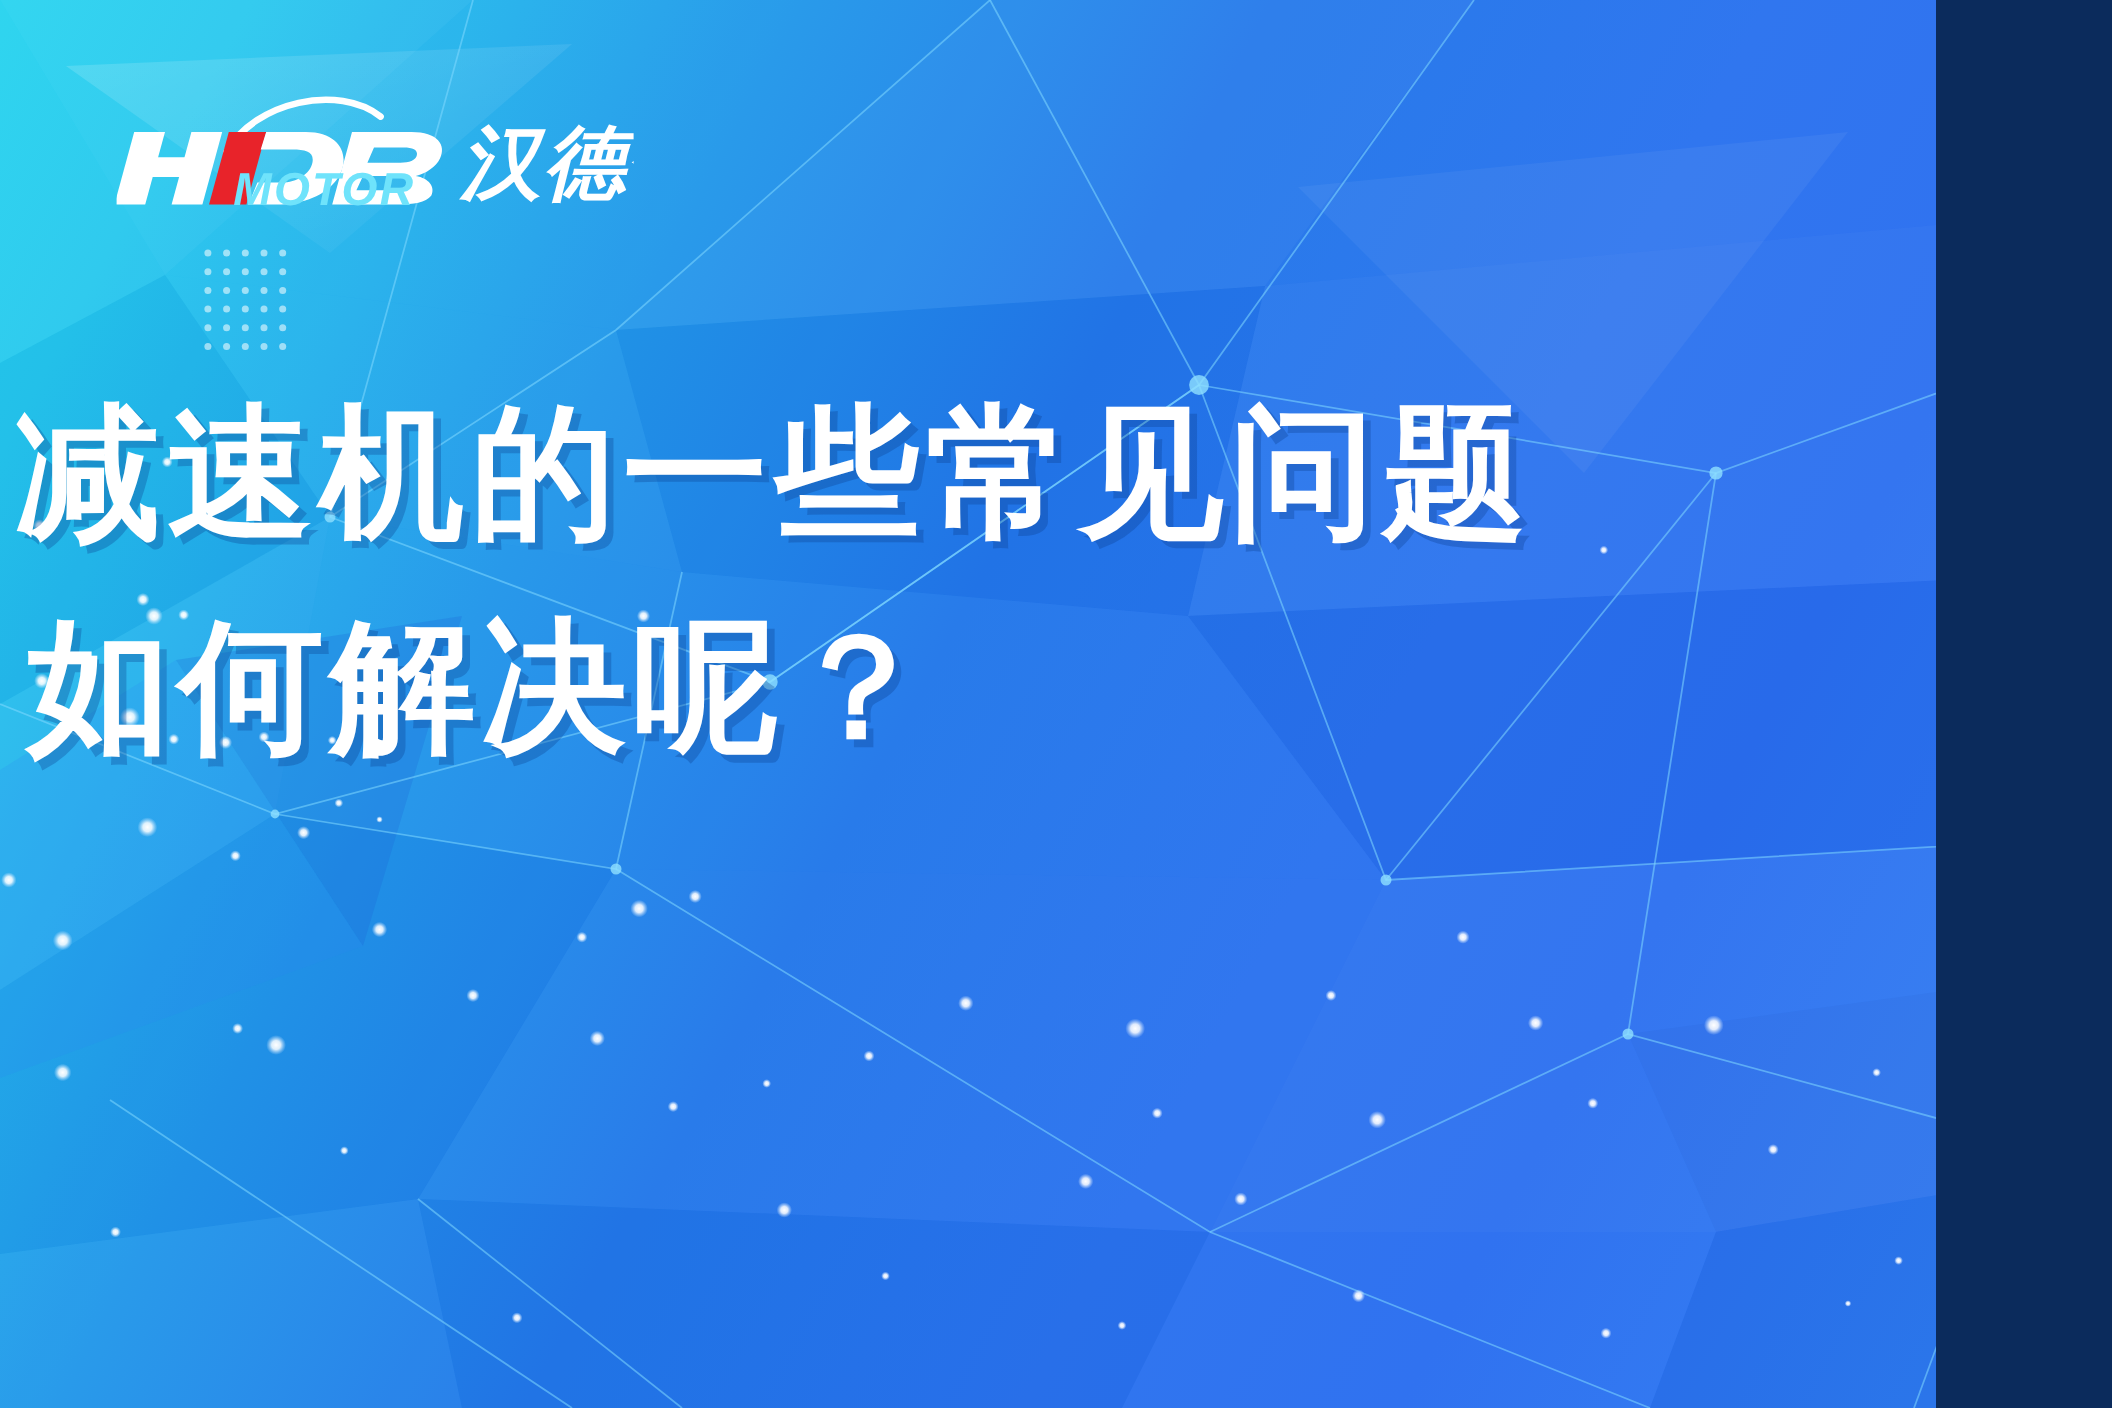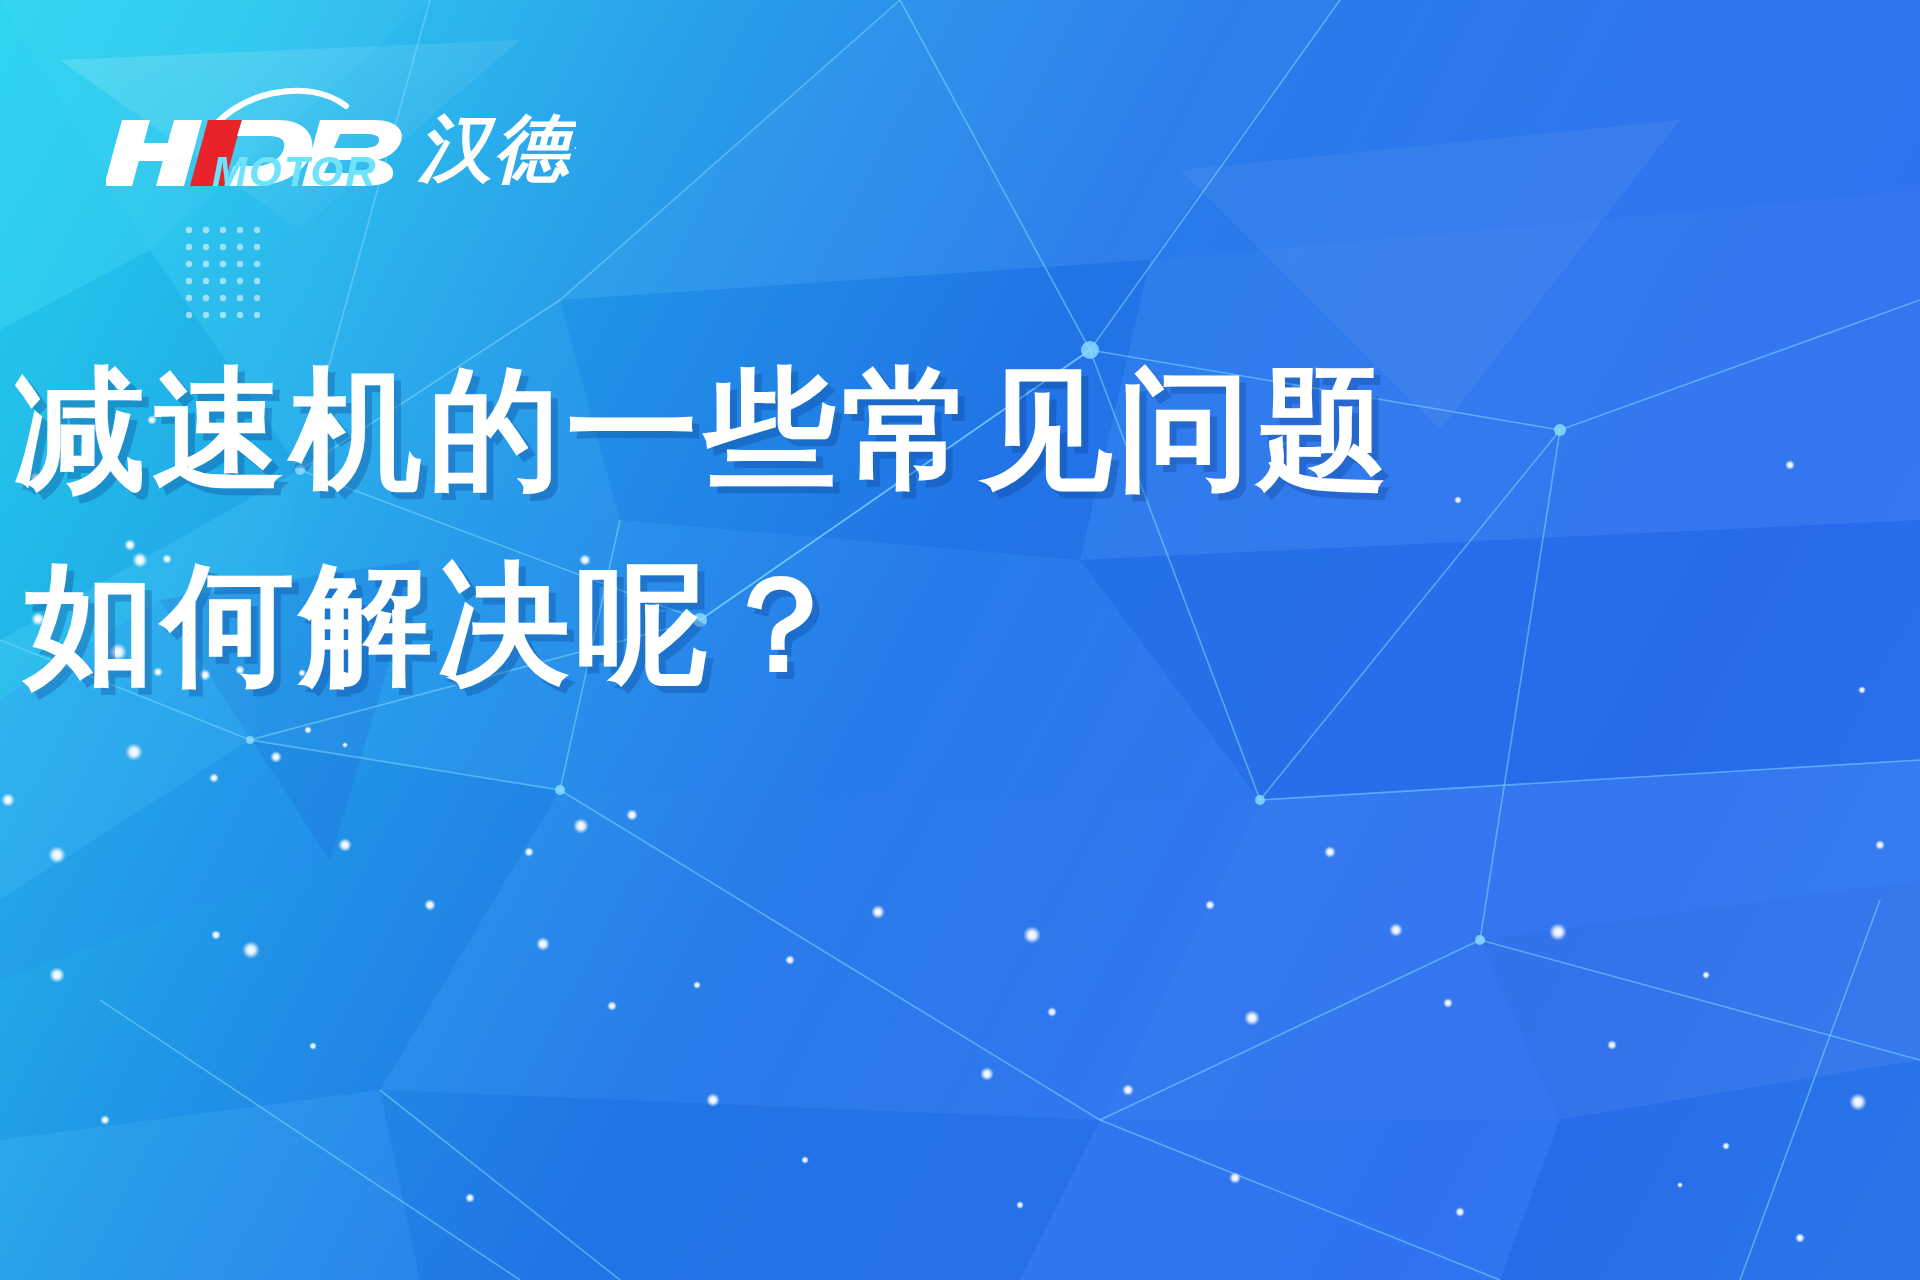--- a/index.html
+++ b/index.html
@@ -1,17 +1,17 @@
 <!DOCTYPE html>
 <html><head>
 <meta charset="utf-8">
 <style>
   html,body{margin:0;padding:0;background:#0b2b5c;}
   #stage{
-    position:relative;width:1920px;height:1280px;overflow:hidden;
+    position:relative;width:1760px;height:1280px;overflow:hidden;
     font-family:"Liberation Sans","DejaVu Sans",sans-serif;
     background:linear-gradient(118deg,#24d3ef 0%,#25c8ee 9%,#2196ea 30%,#2277ea 48%,#2a72ef 66%,#2a6ef0 80%,#2f7bf2 100%);
   }
   .layer{position:absolute;inset:0;}
   svg.layer{width:1920px;height:1280px;display:block;}
 
   
   #logo{position:absolute;left:106px;top:74px;width:470px;height:118px;}
   #logo svg{display:block;}
 

